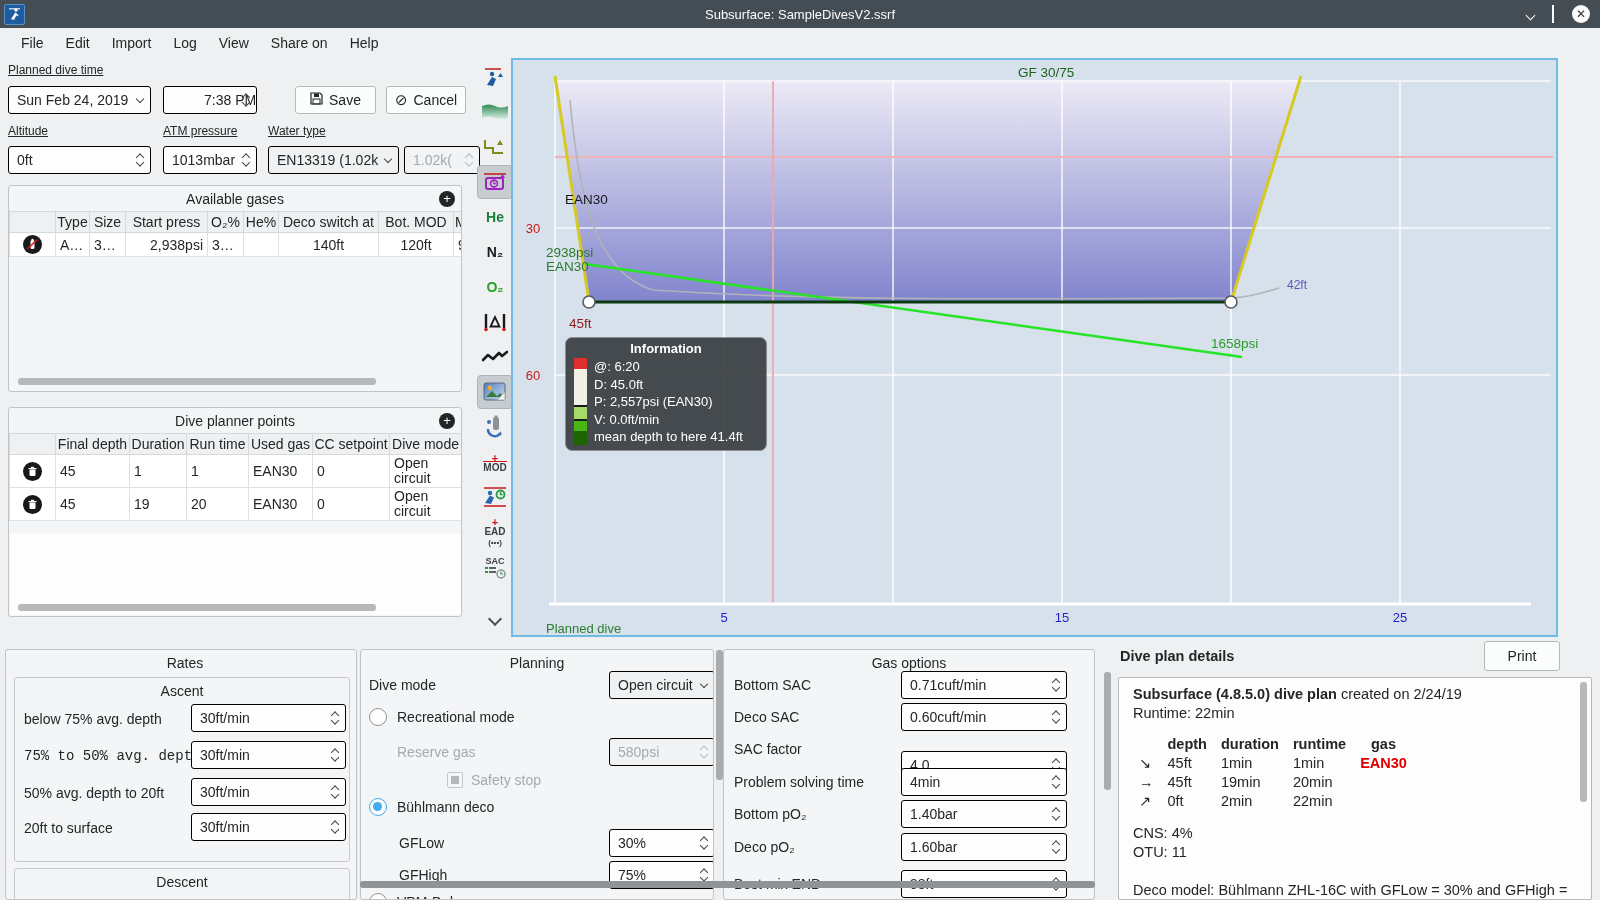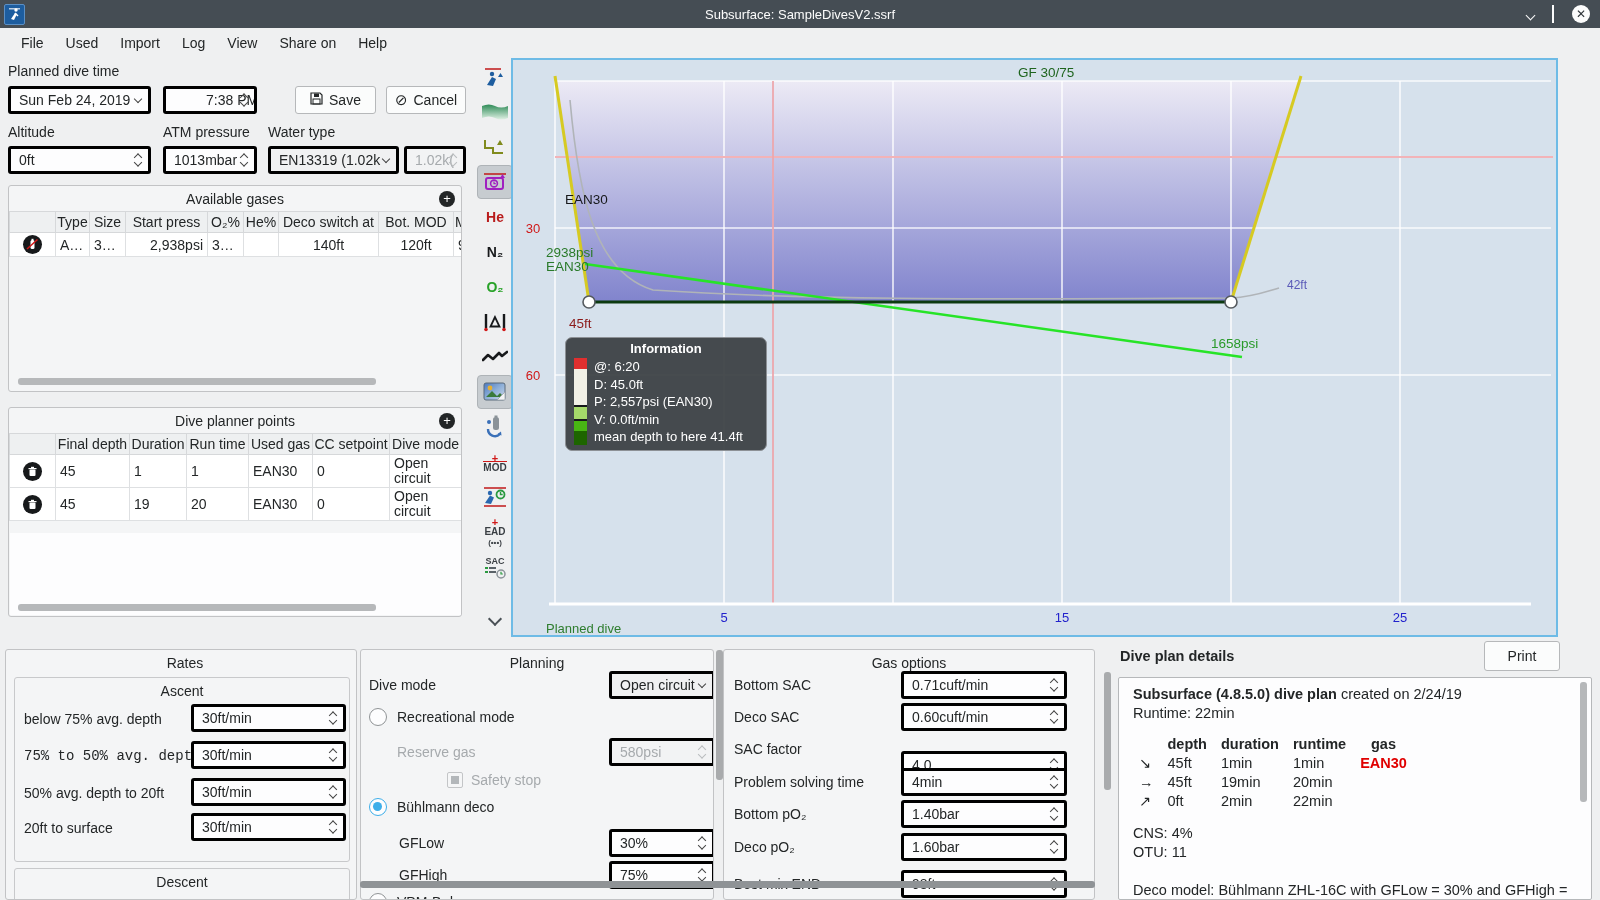--- a/index.html
+++ b/index.html
@@ -16,22 +16,22 @@
   .chev.down { transform:rotate(45deg); margin-top:-2px; }
   .chev.white { border-color:#fcfcfc; }
   .maxdiamond { width:9px; height:9px; border:1.6px solid #fcfcfc; transform:rotate(45deg); }
   .closebtn { width:18px; height:18px; border-radius:50%; background:#fcfcfc; color:#2f3439; display:flex; align-items:center; justify-content:center; font-size:12px; font-weight:bold; }
 
   
   .menubar { position:absolute; left:0; top:28px; width:1600px; height:30px; display:flex; align-items:center; padding-left:10px; }
   .menuitem { padding:4px 11px; font-size:14px; }
 
   
-  .lbl { position:absolute; font-size:14px; }
-  .field { position:absolute; height:28px; border:3px solid #000000; border-radius:3px; background:#fdfdfe; display:flex; align-items:center; padding:0 22px 0 8px; font-size:14px; white-space:nowrap; overflow:hidden; }
+  .lbl { position:absolute; font-size:12px;text-decoration:underline; }
+  .field { position:absolute; height:28px; border:1px solid #000000; border-radius:3px; background:#fdfdfe; display:flex; align-items:center; padding:0 22px 0 8px; font-size:14px; white-space:nowrap; overflow:hidden; }
   .field .arrows { position:absolute; right:7px; top:50%; transform:translateY(-50%); display:flex; flex-direction:column; align-items:center; }
   .field .arrows .chev { width:6px; height:6px; }
   .field .arrows .chev.up { margin-bottom:1px; }
   .field.disabled { color:#a6aaad; background:#f2f3f4; }
   .field.disabled .chev { border-color:#b9bcbe; }
   .btn { position:absolute; height:28px; border:1px solid #b6b8ba; border-radius:3px; background:#fbfcfc; display:flex; align-items:center; justify-content:center; gap:6px; font-size:14px; }
 
   
   .gbox { position:absolute; border:1px solid #c2c3c5; border-radius:3px; background:#f4f5f6; overflow:hidden; }
   .gtitle { text-align:center; font-size:14px; padding:5px 0 4px; position:relative; }
@@ -92,21 +92,21 @@
   <div class="wtitle">Subsurface: SampleDivesV2.ssrf</div>
   <div class="winbtns">
     <span><span class="chev down white"></span></span>
     <span><span class="maxdiamond"></span></span>
     <span class="closebtn">✕</span>
   </div>
 </div>
 
 <div class="menubar">
   <span class="menuitem">File</span>
-  <span class="menuitem">Used</span>
+  <span class="menuitem">Edit</span>
   <span class="menuitem">Import</span>
   <span class="menuitem">Log</span>
   <span class="menuitem">View</span>
   <span class="menuitem">Share on</span>
   <span class="menuitem">Help</span>
 </div>
 
 <div class="lbl" style="left:8px;top:63px;">Planned dive time</div>
 
 <div class="field" style="left:8px;top:86px;width:143px;">
@@ -152,21 +152,21 @@
       <span class="chev up"></span>
       <span class="chev down"></span>
     </span>
 </div>
 <div class="field" style="left:268px;top:146px;width:131px;background:#f0f1f2;">
   <span>EN13319 (1.02k</span>
   <span class="arrows">
       <span class="chev down"></span>
     </span>
 </div>
-<div class="field disabled" style="left:404px;top:146px;width:62px;padding-right:16px;">
+<div class="field disabled" style="left:404px;top:146px;width:76px;padding-right:16px;">
   <span>1.02k(</span>
   <span class="arrows">
       <span class="chev up"></span>
       <span class="chev down"></span>
     </span>
 </div>
 
 <div class="gbox" style="left:8px;top:185px;width:454px;height:207px;">
   <div class="gtitle">Available gases</div>
   <div class="pluscirc">+</div>
@@ -305,21 +305,21 @@
   <div class="tbtn active">
     <svg width="26" height="24" viewBox="0 0 26 24">
         <line x1="2" y1="4" x2="24" y2="4" stroke="#c01818" stroke-width="1.5"></line>
         <rect x="4" y="8" width="17" height="11" rx="2" fill="none" stroke="#a020c0" stroke-width="2"></rect>
         <circle cx="12" cy="13.5" r="3.4" fill="none" stroke="#a020c0" stroke-width="1.6"></circle>
         <path d="M12 11.4 v2.2 h1.8" fill="none" stroke="#a020c0" stroke-width="1.2"></path>
         <path d="M18 8 l5 0 l-2.5 -4 z" fill="#a020c0"></path>
       </svg>
   </div>
   <div class="tbtn">
-      <span class="gicon" style="color:#b91c1c;">He</span>
+      <span class="gicon" style="color:#15803d;">He</span>
     </div>
   <div class="tbtn">
       <span class="gicon" style="color:#17191b;">N₂</span>
     </div>
   <div class="tbtn">
       <span class="gicon" style="color:#28a228;">O₂</span>
     </div>
   <div class="tbtn">
     <svg width="24" height="20" viewBox="0 0 24 20">
         <line x1="3" y1="2" x2="3" y2="16" stroke="#17191b" stroke-width="2.4"></line>

